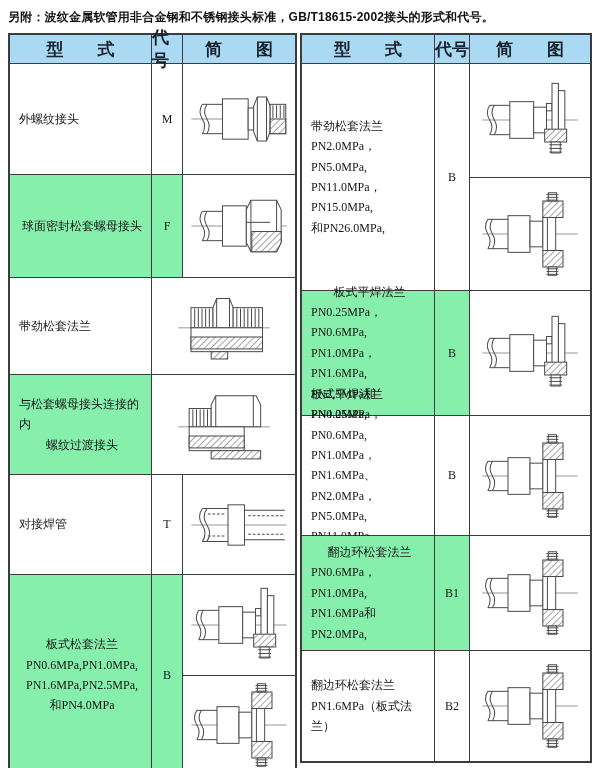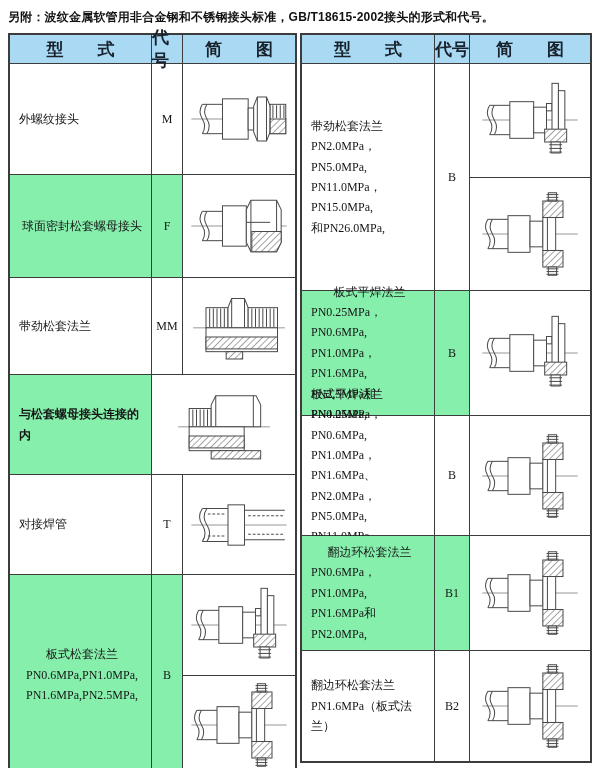--- a/index.html
+++ b/index.html
@@ -31,21 +31,21 @@
   .t-left  .hc-type, .t-left  .tcell { width: 142px; }
   .t-left  .hc-code, .t-left  .ccell { width: 31px; }
   .t-left  .hc-diag { flex: 1; }
   .t-right .hc-type, .t-right .tcell { width: 133px; }
   .t-right .hc-code, .t-right .ccell { width: 35px; }
   .t-right .hc-diag { flex: 1; }
 
   .t-left  .tbody .trow:nth-child(1) { height: 111px; }
   .t-left  .tbody .trow:nth-child(2) { height: 103px; }
   .t-left  .tbody .trow:nth-child(3) { height: 97px; }
-  .t-left  .tbody .trow:nth-child(4) { height: 100px; font-weight: bold; }
+  .t-left  .tbody .trow:nth-child(4) { height: 100px; }
   .t-left  .tbody .trow:nth-child(5) { height: 100px; }
   .t-left  .tbody .trow:nth-child(6) { height: 200px; }
   .t-right .tbody .trow:nth-child(1) { height: 227px; }
   .t-right .tbody .trow:nth-child(2) { height: 125px; }
   .t-right .tbody .trow:nth-child(3) { height: 120px; }
   .t-right .tbody .trow:nth-child(4) { height: 115px; }
   .t-right .tbody .trow:nth-child(5) { height: 110px; }
 </style>
 </head>
 <body>
@@ -120,21 +120,20 @@
                   <line x1="64" y1="44" x2="90" y2="44" stroke="#4a4a4a" stroke-width="1.1" fill="none"></line>
                   <polygon points="70,54 102,54 102,66 97,76 70,76" fill="url(#ht1)" stroke="#4a4a4a" stroke-width="1.1"></polygon>
                 </svg>
               </div>
             </div>
           </div>
           <div class="trow">
             <div class="tcell">
               <div class="">带劲松套法兰</div>
             </div>
-            <div class="ccell">MM</div>
             <div class="dcol">
               <div class="dsub">
                 <svg width="104" height="88" viewBox="0 0 112 96">
                   <defs>
                     <pattern id="ht2" width="5" height="5" patternUnits="userSpaceOnUse" patternTransform="rotate(45)">
                       <rect width="5" height="5" fill="#ffffff"></rect>
                       <line x1="0" y1="0" x2="0" y2="5" stroke="#6a6a6a" stroke-width="1.3"></line>
                     </pattern>
                   </defs>
                   <line x1="6" y1="50" x2="106" y2="50" stroke="#707070" stroke-width="0.8"></line>
@@ -158,20 +157,21 @@
                   <rect x="20" y="50" width="78" height="26" stroke="#4a4a4a" stroke-width="1.1" fill="#ffffff"></rect>
                   <rect x="20" y="60" width="78" height="13" fill="url(#ht2)" stroke="#4a4a4a" stroke-width="1.1"></rect>
                   <rect x="42" y="76" width="18" height="8" fill="url(#ht2)" stroke="#4a4a4a" stroke-width="1.1"></rect>
                 </svg>
               </div>
             </div>
           </div>
           <div class="trow">
             <div class="tcell yellow">
               <div class="">与松套螺母接头连接的内</div>
+              <div class="">螺纹过渡接头</div>
             </div>
             <div class="dcol">
               <div class="dsub">
                 <svg width="104" height="88" viewBox="0 0 112 96">
                   <defs>
                     <pattern id="ht3" width="5" height="5" patternUnits="userSpaceOnUse" patternTransform="rotate(45)">
                       <rect width="5" height="5" fill="#ffffff"></rect>
                       <line x1="0" y1="0" x2="0" y2="5" stroke="#6a6a6a" stroke-width="1.3"></line>
                     </pattern>
                   </defs>
@@ -214,20 +214,21 @@
                   <line x1="66" y1="58" x2="104" y2="58" stroke="#4a4a4a" stroke-width="1.1" fill="none" stroke-dasharray="3,2"></line>
                 </svg>
               </div>
             </div>
           </div>
           <div class="trow">
             <div class="tcell yellow">
               <div class="">板式松套法兰</div>
               <div class="">PN0.6MPa,PN1.0MPa,</div>
               <div class="">PN1.6MPa,PN2.5MPa,</div>
+              <div class="">和PN4.0MPa</div>
             </div>
             <div class="ccell yellow">B</div>
             <div class="dcol">
               <div class="dsub">
                 <svg width="104" height="88" viewBox="0 0 112 96">
                   <defs>
                     <pattern id="ht4" width="5" height="5" patternUnits="userSpaceOnUse" patternTransform="rotate(45)">
                       <rect width="5" height="5" fill="#ffffff"></rect>
                       <line x1="0" y1="0" x2="0" y2="5" stroke="#6a6a6a" stroke-width="1.3"></line>
                     </pattern>

